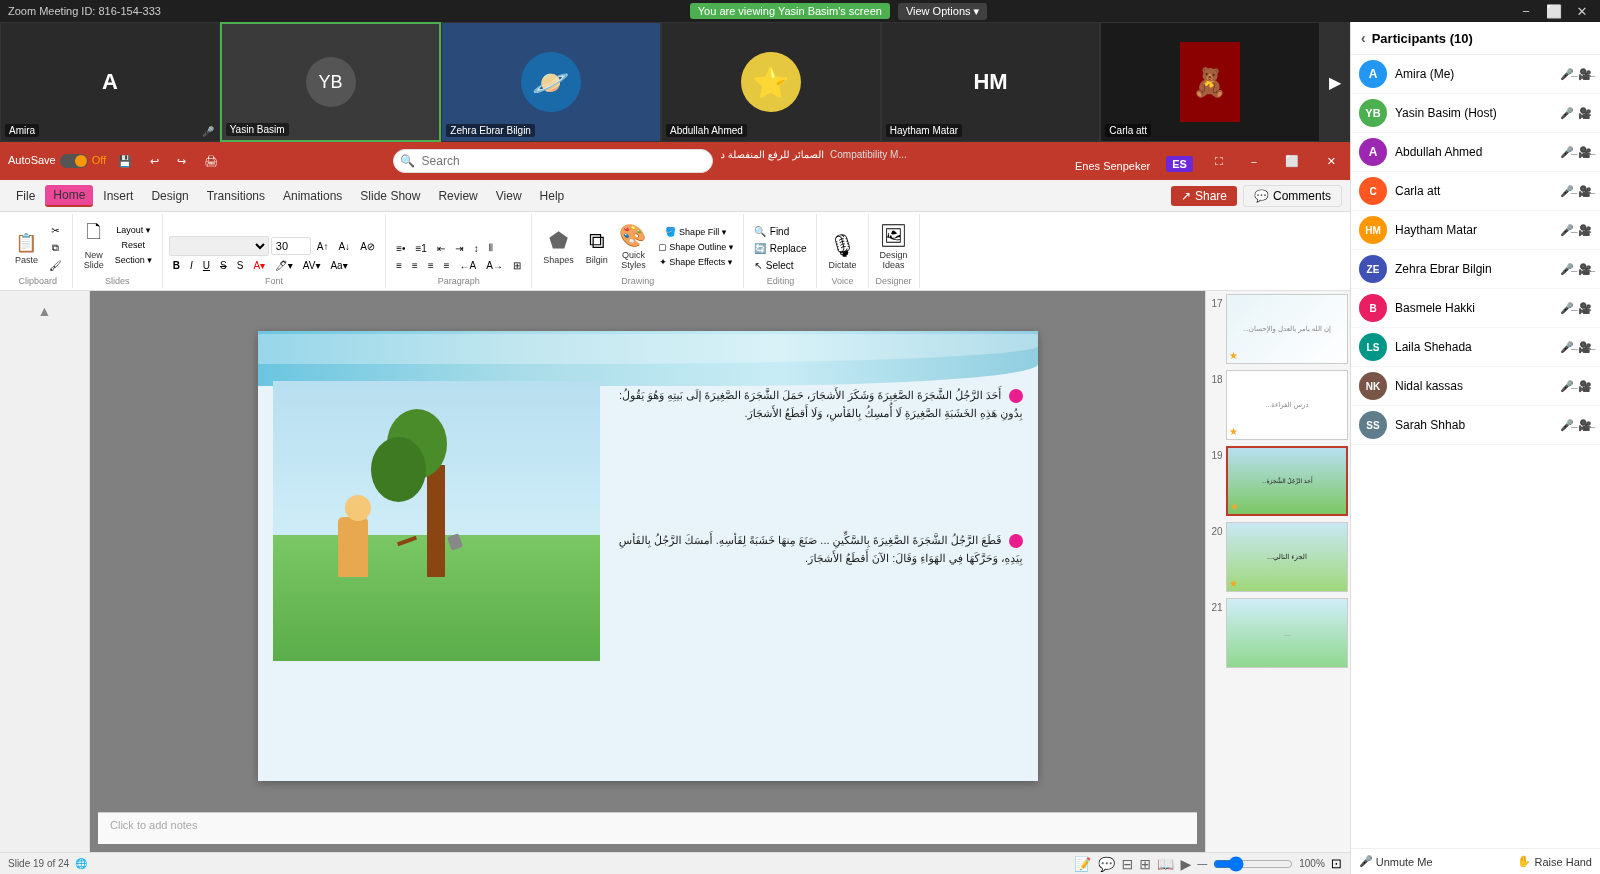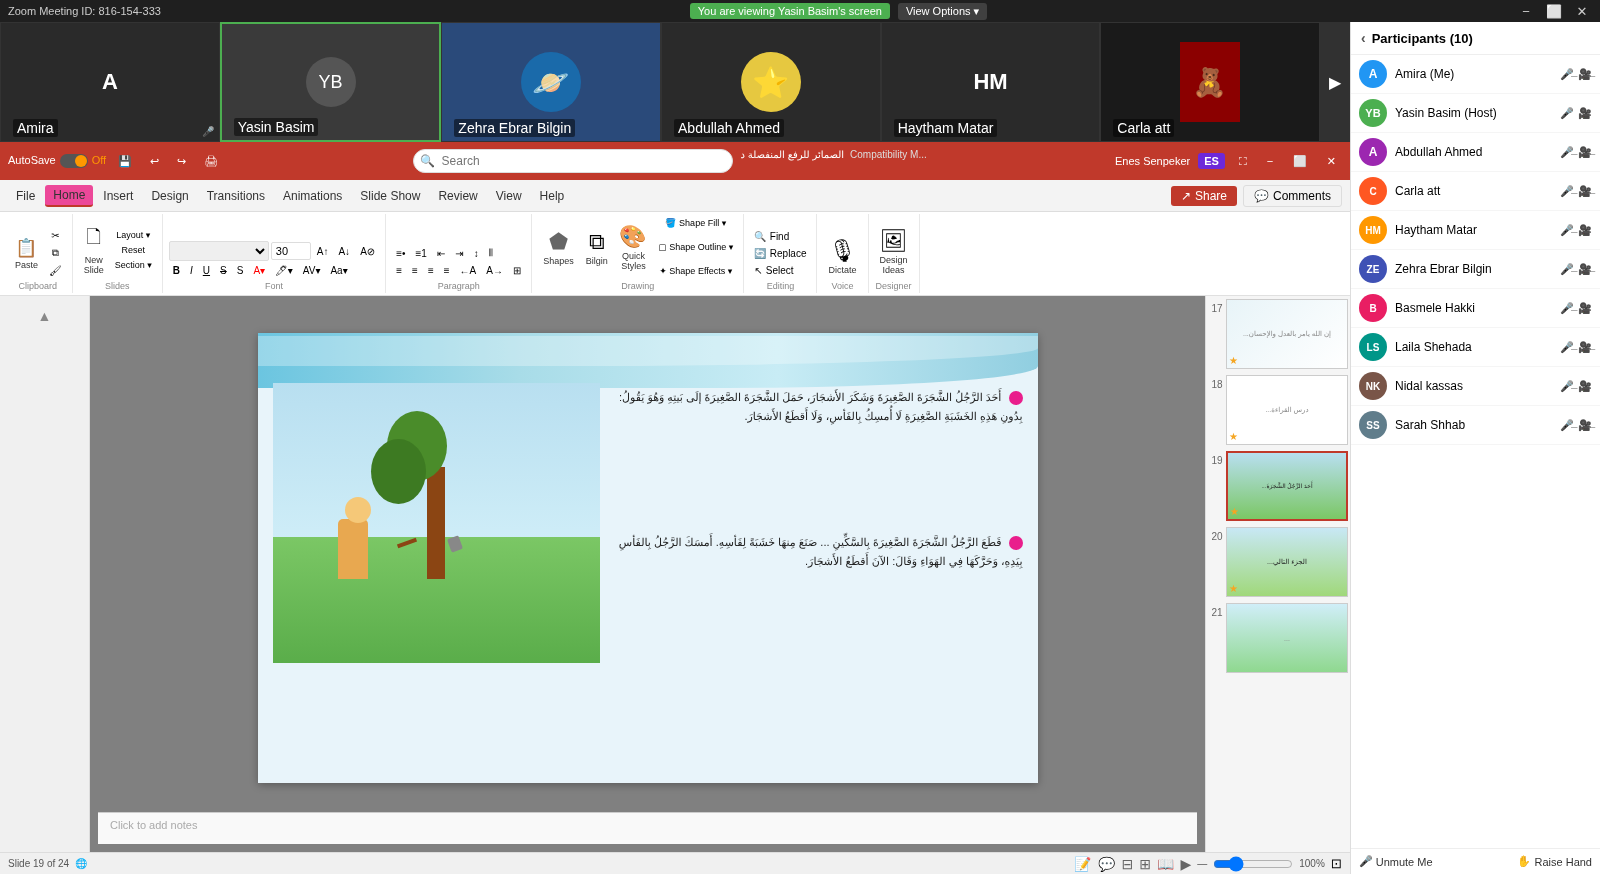--- a/index.html
+++ b/index.html
@@ -148,23 +148,23 @@
       display: flex;
       flex-direction: column;
       align-items: center;
       justify-content: center;
       position: relative;
       overflow: hidden;
     }
     .video-participant .name-tag {
       position: absolute;
       bottom: 4px;
-      left: 12px;
+      left: 4px;
       color: white;
-      font-size: 14px;
+      font-size: 10px;
       background: rgba(0,0,0,0.5);
       padding: 1px 4px;
       border-radius: 2px;
     }
     .video-participant .avatar-placeholder {
       color: white;
       font-size: 22px;
       font-weight: bold;
     }
     .video-participant.active-speaker {
@@ -271,22 +271,22 @@
       width: 320px;
       height: 24px;
       border: 1px solid #ddd;
       border-radius: 12px;
       padding: 0 10px 0 28px;
       font-size: 12px;
       background: #fff;
     }
     .ppt-topbar-right {
       display: flex;
-      align-items: center;
-      gap: 8px;
+      align-items: flex-end;
+      gap: 16px;
       color: white;
       font-size: 11px;
     }
     .user-badge {
       background: #6d28d9;
       color: white;
       border-radius: 3px;
       padding: 2px 6px;
       font-size: 11px;
       font-weight: bold;
@@ -617,21 +617,21 @@
               <span class="lbl">Shapes</span>
             </button>
             <button class="r-btn">
               <span style="font-size:22px;">⧉</span>
               <span class="lbl">Bilgin</span>
             </button>
             <button class="r-btn">
               <span style="font-size:22px;">🎨</span>
               <span class="lbl">Quick<br>Styles</span>
             </button>
-            <div style="display:flex;flex-direction:column;gap:10px;">
+            <div style="display:flex;flex-direction:column;gap:1px;">
               <button class="r-btn-sm" style="font-size:9px;">🪣 Shape Fill ▾</button>
               <button class="r-btn-sm" style="font-size:9px;">▢ Shape Outline ▾</button>
               <button class="r-btn-sm" style="font-size:9px;">✦ Shape Effects ▾</button>
             </div>
           </div>
           <span class="ribbon-group-name">Drawing</span>
         </div>
 
         <div class="ribbon-group">
           <div style="display:flex;flex-direction:column;gap:2px;">

